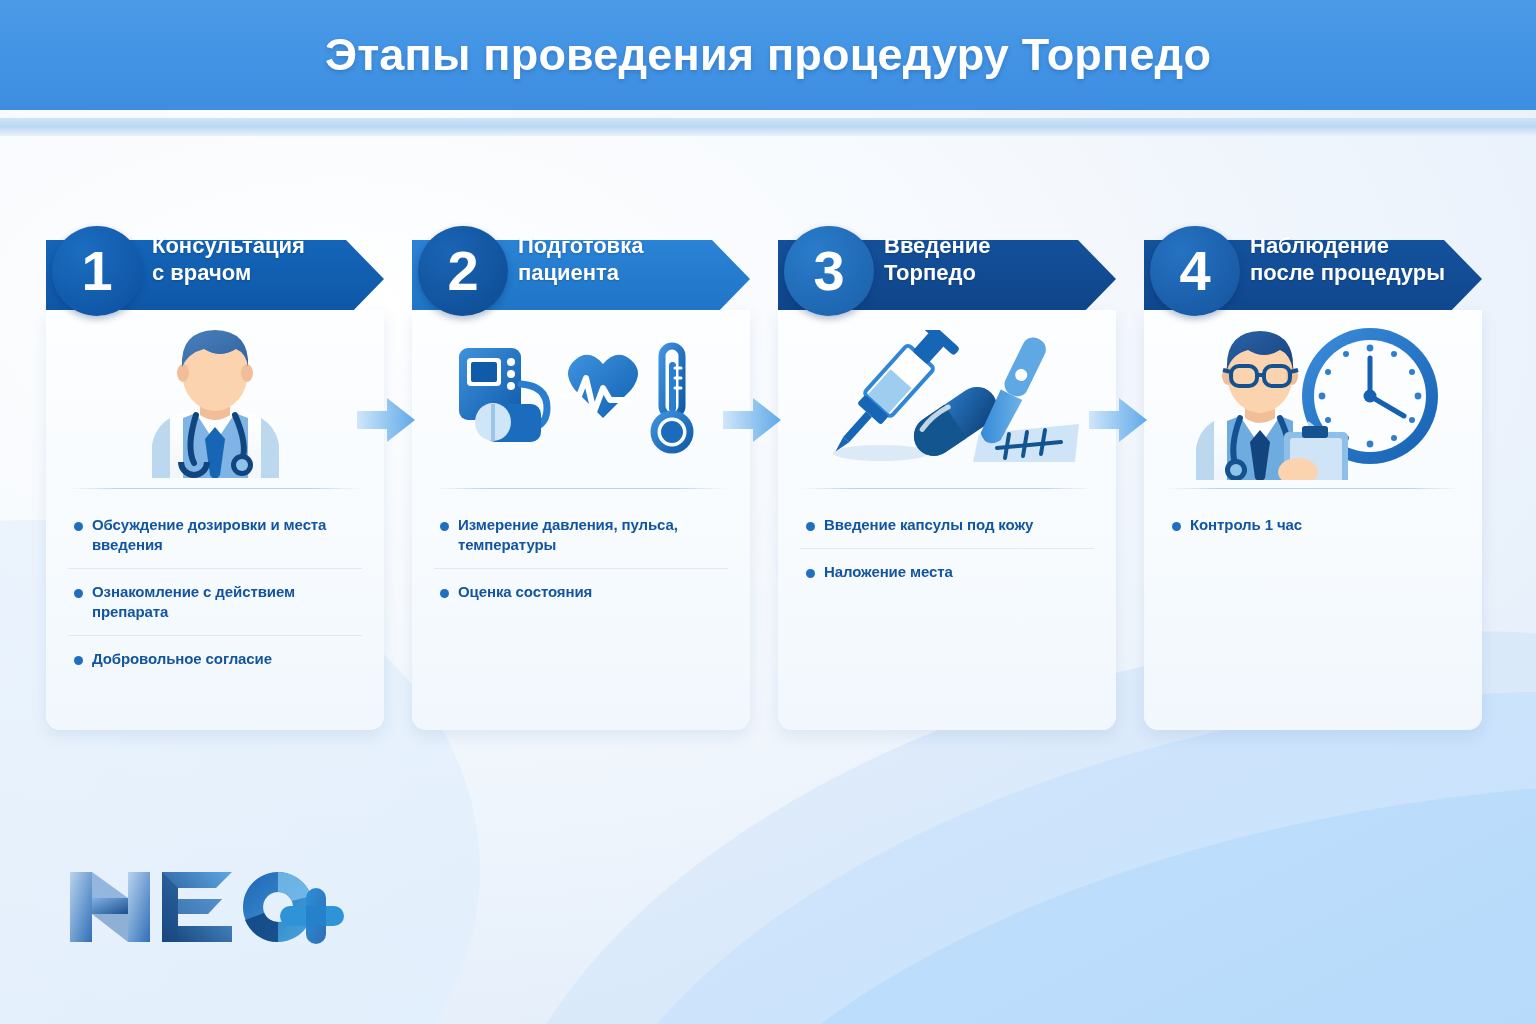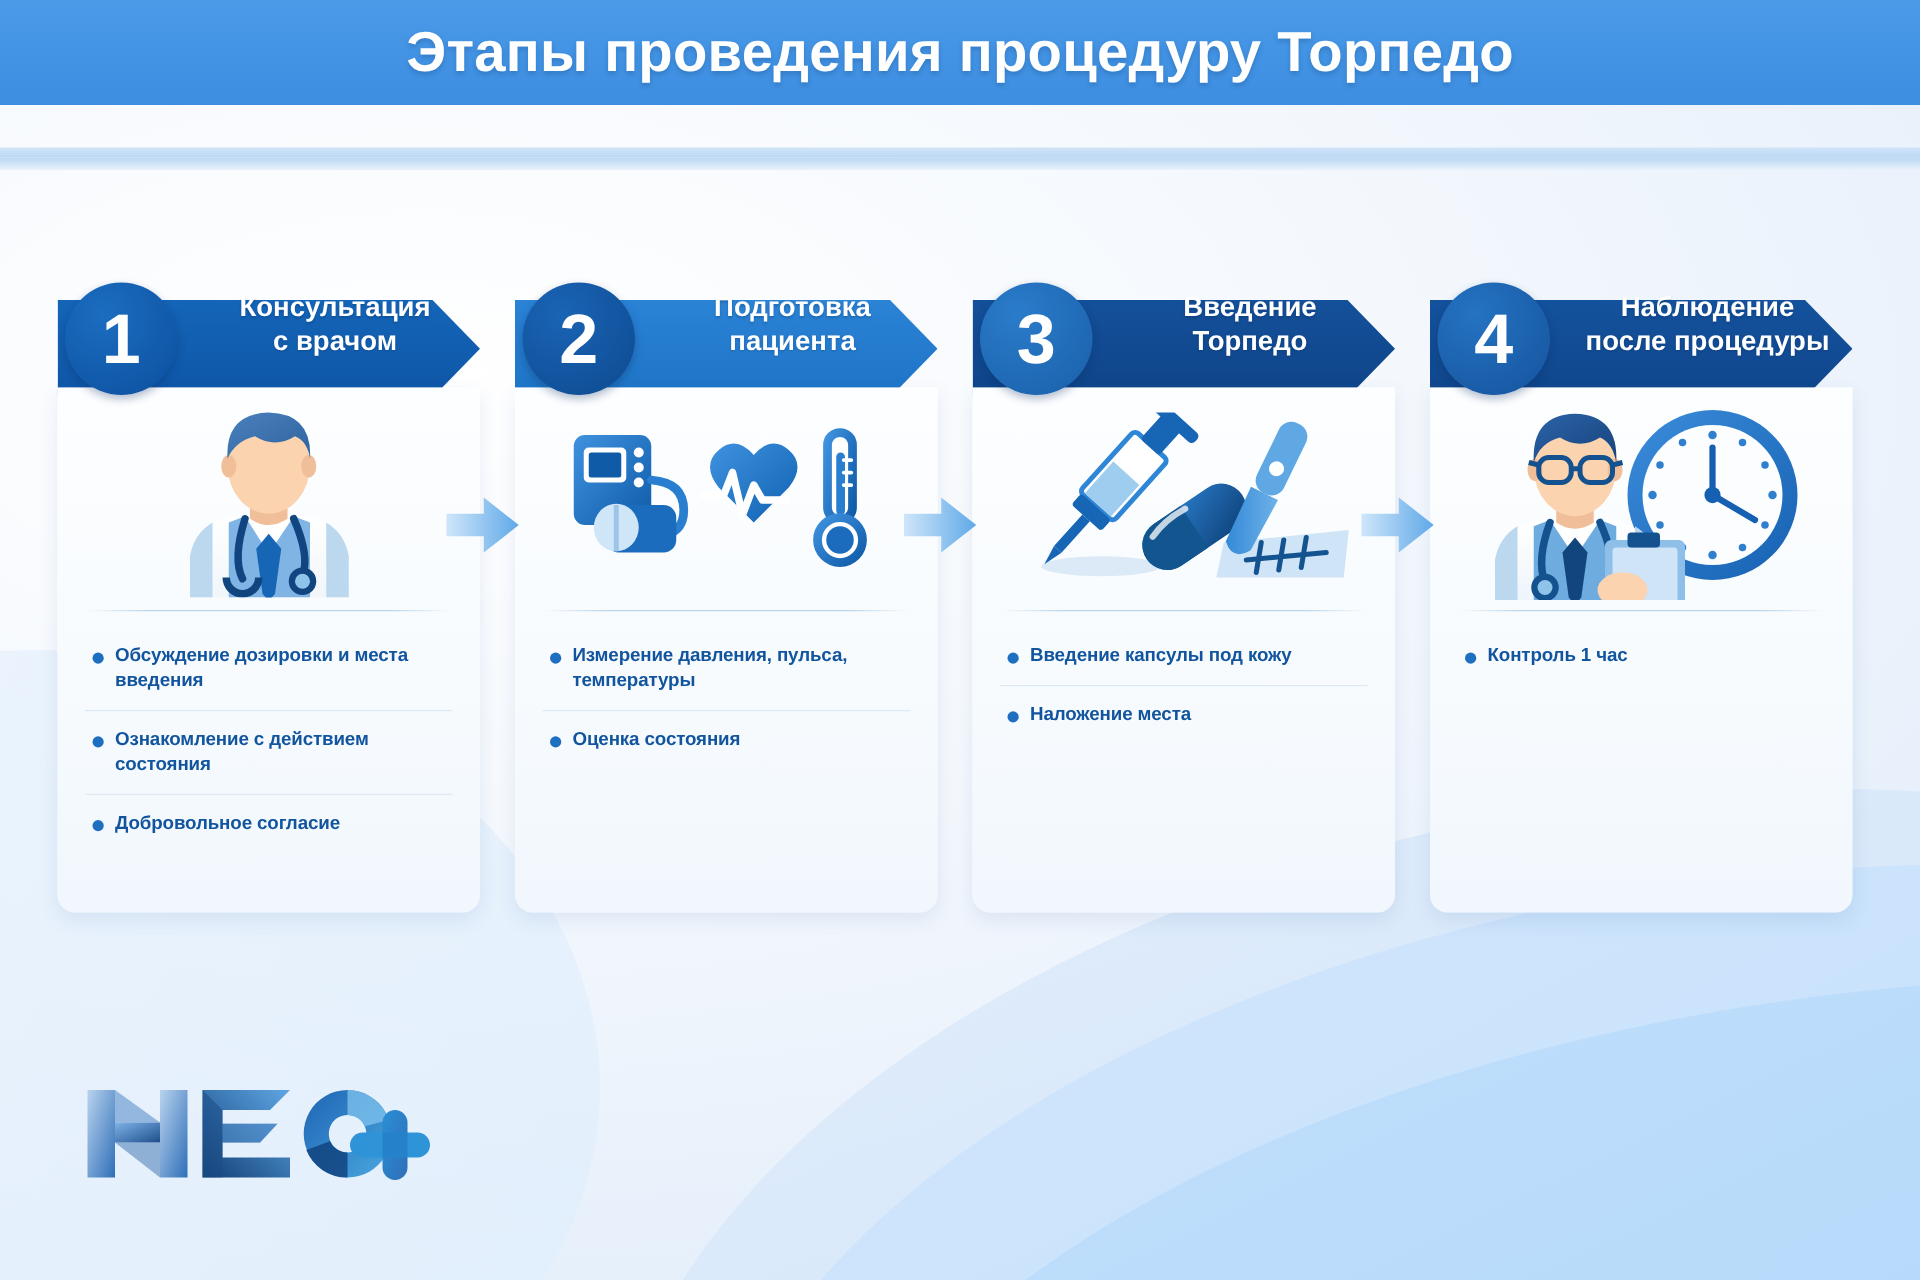--- a/index.html
+++ b/index.html
@@ -30,21 +30,21 @@
          transform:rotate(-7deg); }
   .sw3 { width:1800px; height:880px; left:640px; top:790px;
          background:linear-gradient(160deg,#bfdefb 0%,#a8d3fa 100%); opacity:.95;
          transform:rotate(-6deg); }
   .sw-left { width:900px; height:700px; left:-420px; top:520px;
          background:linear-gradient(120deg,#eaf3fd,#dfeefc); opacity:.75;
          border-radius:50%; position:absolute; }
 
   
   .header {
-    position:absolute; left:0; top:0; width:1536px; height:84px;
+    position:absolute; left:0; top:0; width:1536px; height:110px;
     background:linear-gradient(180deg,#4b9ae8 0%,#4293e4 55%,#3d8ee1 100%);
     display:flex; align-items:center; justify-content:center;
     z-index:6;
   }
   .header-title {
     color:#ffffff; font-size:45px; font-weight:bold;
     letter-spacing:.2px; text-shadow:0 2px 4px rgba(0,40,90,.22);
     white-space:nowrap;
   }
   .header-strip {
@@ -97,21 +97,20 @@
   .s2 .badge { background:radial-gradient(circle at 34% 28%,#1a64b5,#0d4a90); }
   .s3 .badge { background:radial-gradient(circle at 34% 28%,#2a7ccb,#1a5fa8); }
   .s4 .badge { background:radial-gradient(circle at 34% 28%,#2573c2,#15539d); }
 
   .banner-title {
     position:relative; z-index:2;
     margin-left:106px; color:#fff;
     font-size:22px; font-weight:bold; line-height:1.23;
     text-shadow:0 1px 2px rgba(0,35,80,.28);
     white-space:pre-line;
-    text-align:center;
   }
 
   
   .card {
     position:absolute; left:0; top:78px; width:338px; height:420px;
     background:linear-gradient(180deg,#fdfeff 0%,#f7fbfe 55%,#f1f7fd 100%);
     border-radius:0 0 14px 14px;
     box-shadow:0 6px 16px rgba(40,90,160,.10), 0 1px 0 rgba(255,255,255,.9) inset;
   }
 
@@ -219,21 +218,21 @@
           </svg>
         </div>
         <div class="divider-top"></div>
         <div class="bullets">
           <div class="bullet">
             <span class="dot"></span>
             <span class="btext">Обсуждение дозировки и места введения</span>
           </div>
           <div class="bullet">
             <span class="dot"></span>
-            <span class="btext">Ознакомление с действием состояния</span>
+            <span class="btext">Ознакомление с действием препарата</span>
           </div>
           <div class="bullet">
             <span class="dot"></span>
             <span class="btext">Добровольное согласие</span>
           </div>
         </div>
       </div>
     </div>
 
     <div class="step s2">

